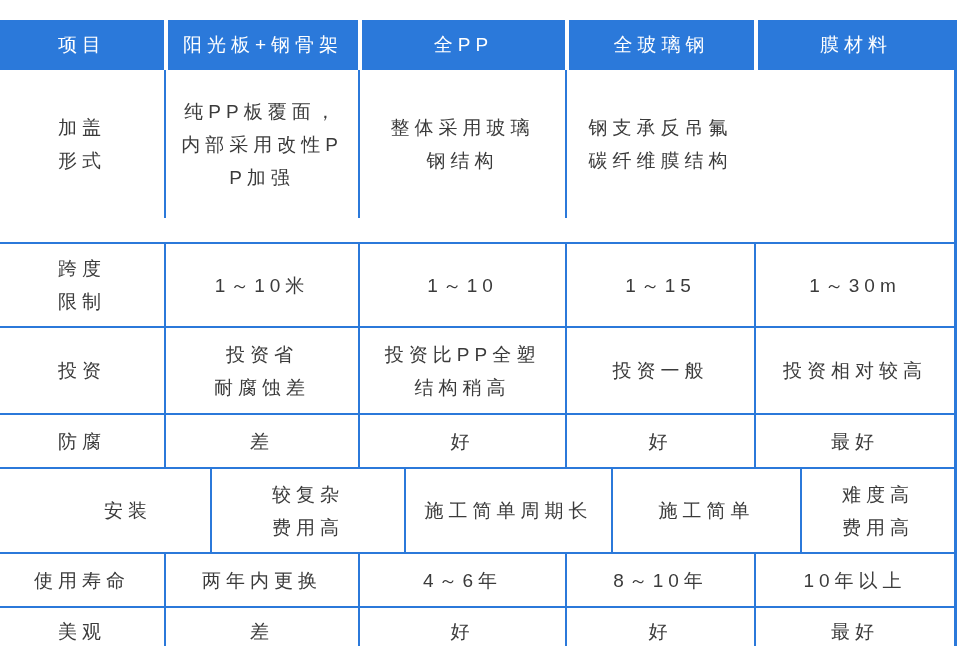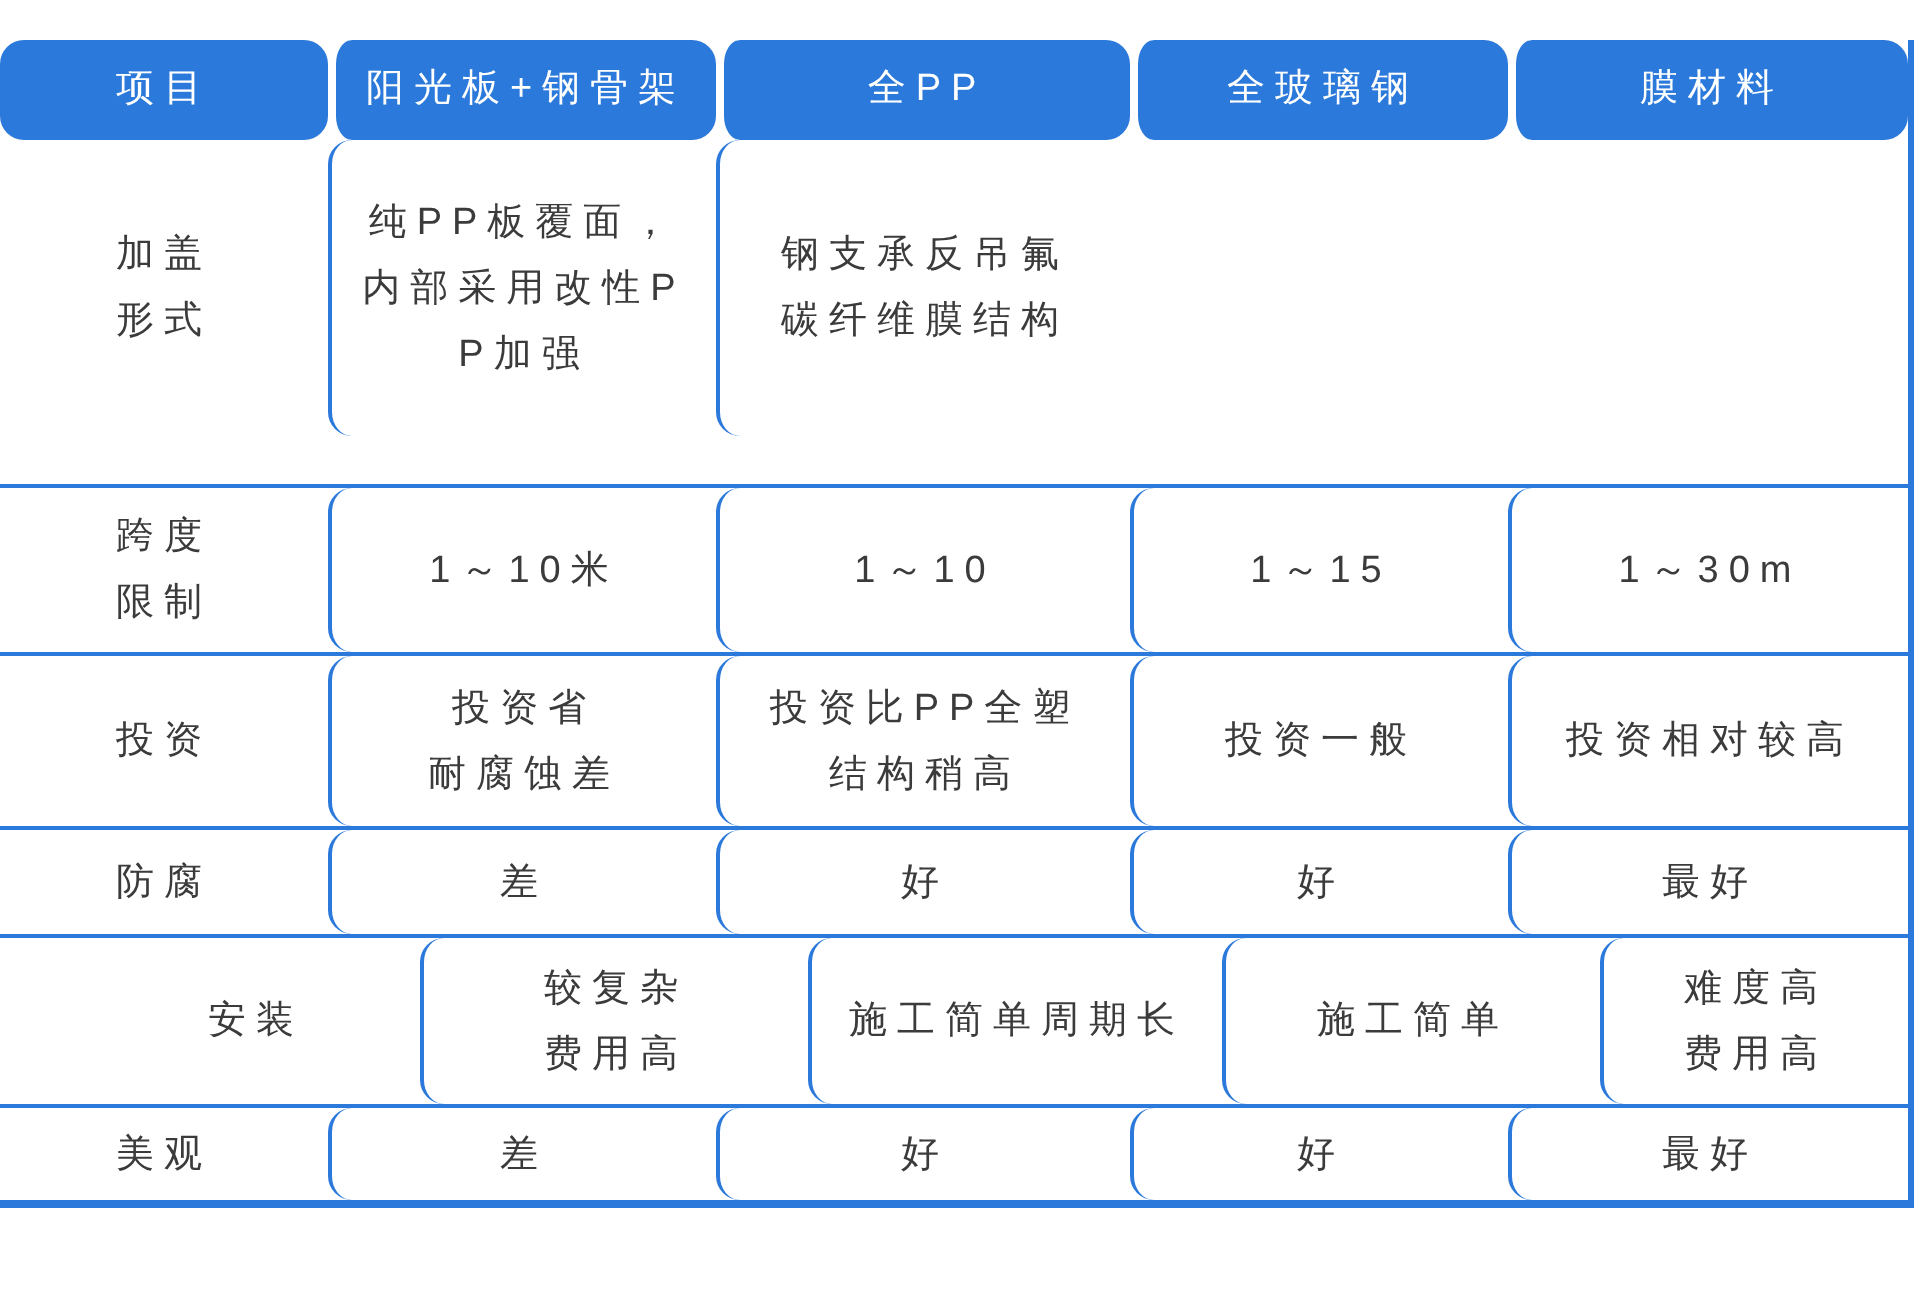--- a/index.html
+++ b/index.html
@@ -42,21 +42,20 @@
     align-items: center;
     justify-content: center;
     text-align: center;
     white-space: pre-line;
     box-sizing: border-box;
     padding: 2px 6px;
     font-size: 19px;
     letter-spacing: 5px;
     line-height: 33px;
     color: var(--text);
-    border-radius: 12px;
   }
   .body-row .cell + .cell { border-left: 2px solid var(--blue); }
   .hcell {
     background: var(--blue);
     color: #ffffff;
     line-height: 1.2;
   }
   .hcell + .hcell { border-left: 4px solid #ffffff; }
 </style>
 </head>
@@ -72,20 +71,22 @@
       <div class="cell hcell">全玻璃钢</div>
       <div class="cell hcell">膜材料</div>
     </div>
 
     <div class="row body-row r1">
       <div class="cell">加盖
 形式</div>
       <div class="cell">纯PP板覆面，
 内部采用改性P
 P加强</div>
+      <div class="cell">整体采用玻璃
+钢结构</div>
       <div class="cell">钢支承反吊氟
 碳纤维膜结构</div>
     </div>
 
     <div class="row body-row r2">
       <div class="cell">跨度
 限制</div>
       <div class="cell">1～10米</div>
       <div class="cell">1～10</div>
       <div class="cell">1～15</div>
@@ -113,20 +114,27 @@
     <div class="row body-row r5">
       <div class="cell">安装</div>
       <div class="cell">较复杂
 费用高</div>
       <div class="cell">施工简单周期长</div>
       <div class="cell">施工简单</div>
       <div class="cell">难度高
 费用高</div>
     </div>
 
+    <div class="row body-row r6">
+      <div class="cell">使用寿命</div>
+      <div class="cell">两年内更换</div>
+      <div class="cell">4～6年</div>
+      <div class="cell">8～10年</div>
+      <div class="cell">10年以上</div>
+    </div>
 
     <div class="row body-row r7">
       <div class="cell">美观</div>
       <div class="cell">差</div>
       <div class="cell">好</div>
       <div class="cell">好</div>
       <div class="cell">最好</div>
     </div>
 
   </div>

